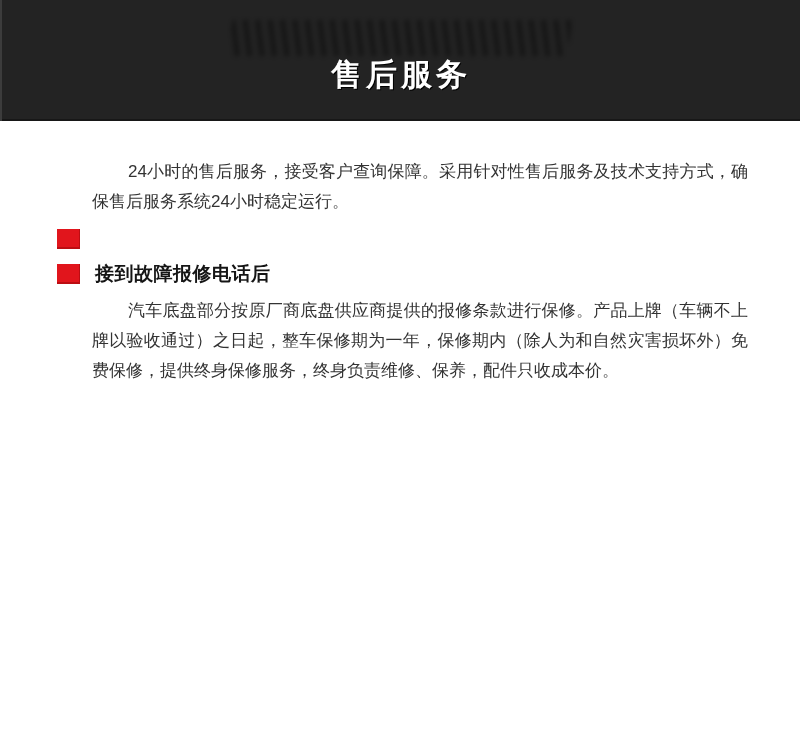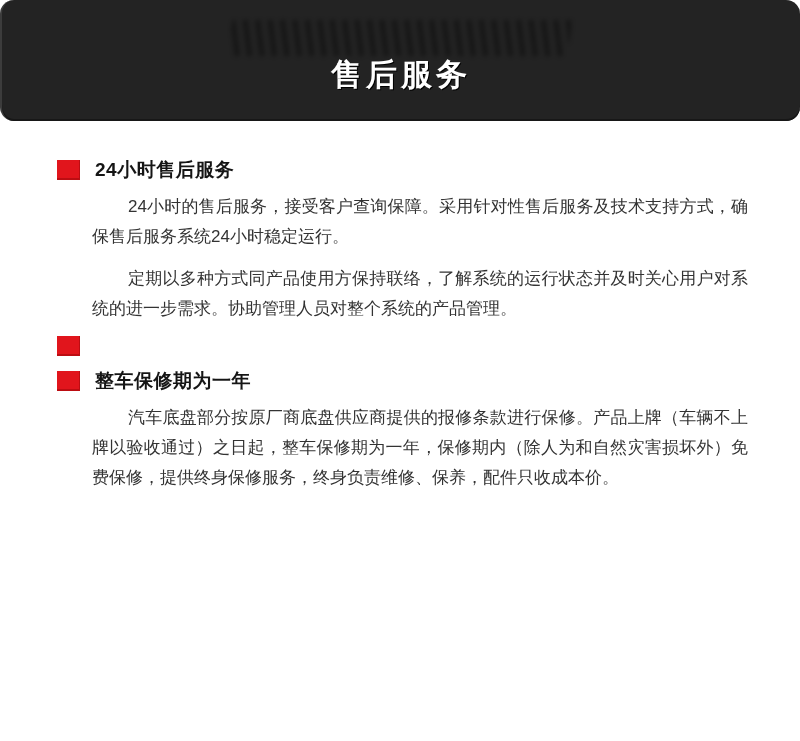--- a/index.html
+++ b/index.html
@@ -8,21 +8,20 @@
     background: #ffffff;
     font-family: "Liberation Sans", sans-serif;
     overflow: hidden;
   }
   .header {
     position: relative;
     height: 121px;
     background: var(--header_bg, #232323);
     border-left: 2px solid #3c3c3c;
     box-shadow: inset 0 -2px 0 #171717;
-    border-radius: 14px;
   }
   .watermark {
     position: absolute;
     top: 20px; left: 228px;
     width: 340px; height: 36px;
     background: repeating-linear-gradient(75deg, transparent 0 7px, #000000 7px 12px);
     opacity: 0.35;
     filter: blur(2px);
     transform: skewX(-8deg);
   }
@@ -70,45 +69,38 @@
 </head>
 <body>
 
 <div class="header">
   <div class="watermark"></div>
   <div class="page-title">售后服务</div>
 </div>
 
 <div class="content">
   <div class="section">
-    <div class="section-heading-row">
-      <span class="marker"></span>
-      <span class="section-title">24小时售后服务</span>
-    </div>
     <div class="paras">
         <p class="para">24小时的售后服务，接受客户查询保障。采用针对性售后服务及技术支持方式，确保售后服务系统24小时稳定运行。</p>
       </div>
   </div>
 
   <div class="section">
-    <div class="paras">
-        <p class="para">定期以多种方式同产品使用方保持联络，了解系统的运行状态并及时关心用户对系统的进一步需求。协助管理人员对整个系统的产品管理。</p>
-      </div>
   </div>
 
   <div class="section">
     <div class="section-heading-row">
       <span class="marker"></span>
     </div>
     <div class="paras">
       </div>
   </div>
 
   <div class="section">
     <div class="section-heading-row">
       <span class="marker"></span>
-      <span class="section-title">整车保修期为一年</span>
+      <span class="section-title">接到故障报修电话后</span>
     </div>
     <div class="paras">
         <p class="para">汽车底盘部分按原厂商底盘供应商提供的报修条款进行保修。产品上牌（车辆不上牌以验收通过）之日起，整车保修期为一年，保修期内（除人为和自然灾害损坏外）免费保修，提供终身保修服务，终身负责维修、保养，配件只收成本价。</p>
       </div>
   </div>
 </div>
 
 </body></html>

